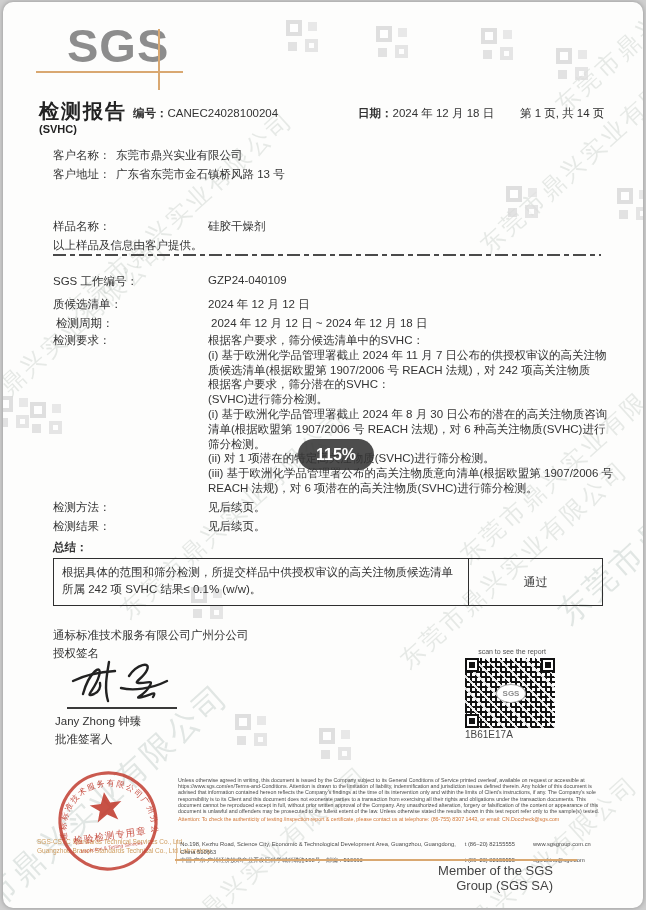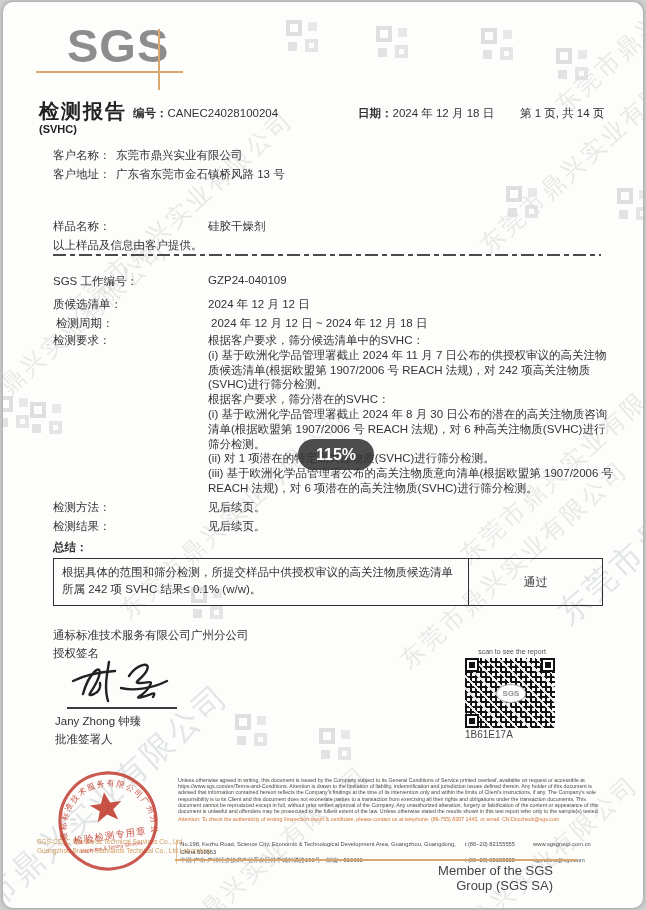--- a/index.html
+++ b/index.html
@@ -150,22 +150,22 @@
   </div>
   <div class="row z2" style="left:53px;top:314px;">
     <span class="lab-w2">检测周期：</span>
     <span>2024 年 12 月 12 日 ~ 2024 年 12 月 18 日</span>
   </div>
   <div class="row z2" style="left:50px;top:331px;">检测要求：</div>
   <div class="abs reqlines z2">
     <div>根据客户要求，筛分候选清单中的SVHC：</div>
     <div>(i) 基于欧洲化学品管理署截止 2024 年 11 月 7 日公布的供授权审议的高关注物</div>
     <div>质候选清单(根据欧盟第 1907/2006 号 REACH 法规)，对 242 项高关注物质</div>
+    <div>根据客户要求，筛分潜在的SVHC：</div>
     <div>(SVHC)进行筛分检测。</div>
-    <div>根据客户要求，筛分潜在的SVHC：</div>
     <div>(i) 基于欧洲化学品管理署截止 2024 年 8 月 30 日公布的潜在的高关注物质咨询</div>
     <div>清单(根据欧盟第 1907/2006 号 REACH 法规)，对 6 种高关注物质(SVHC)进行</div>
     <div>筛分检测。</div>
     <div>(ii) 对 1 项潜在的特定高关注物质(SVHC)进行筛分检测。</div>
     <div>(iii) 基于欧洲化学品管理署公布的高关注物质意向清单(根据欧盟第 1907/2006 号</div>
     <div>REACH 法规)，对 6 项潜在的高关注物质(SVHC)进行筛分检测。</div>
   </div>
   <div class="row z2" style="left:50px;top:498px;">
     <span class="lab-w2">检测方法：</span>
     <span>见后续页。</span>

